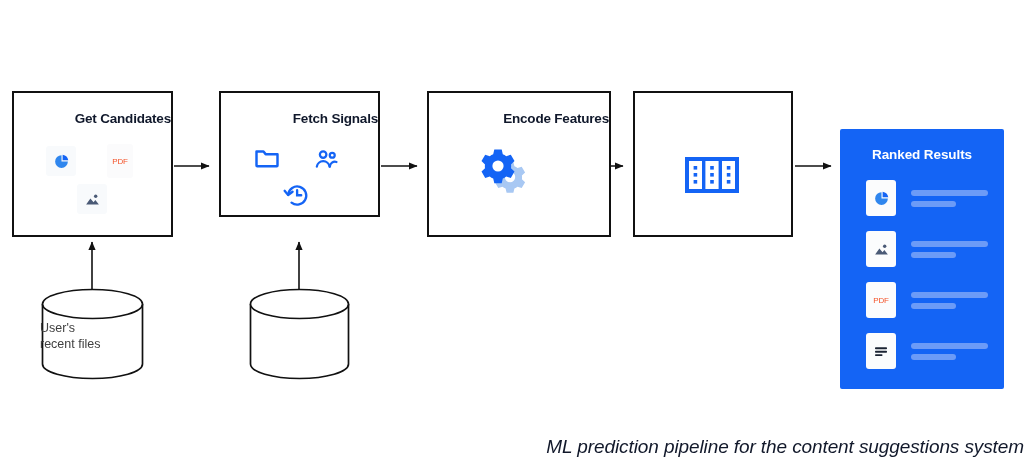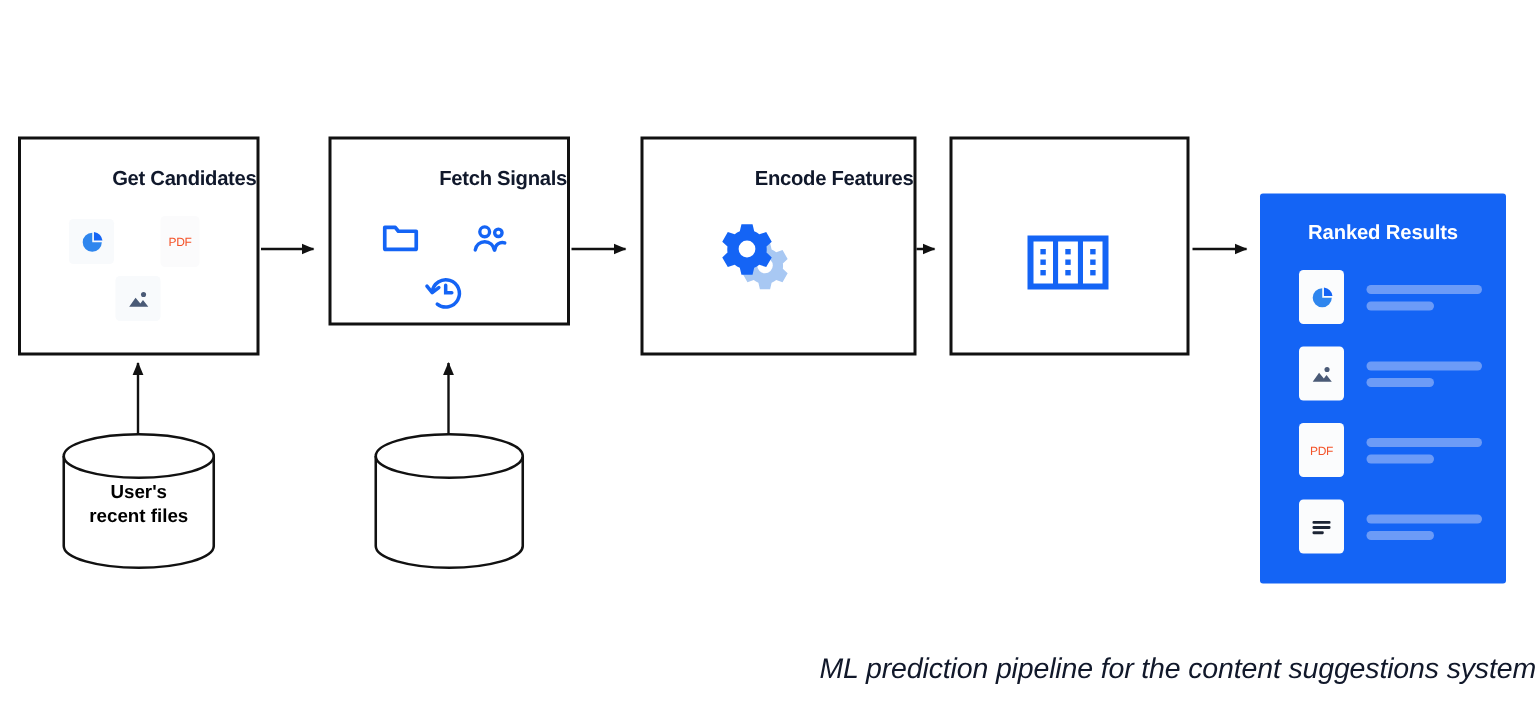--- a/index.html
+++ b/index.html
@@ -69,25 +69,25 @@
   }
 
   
   .cylinder {
     position: absolute;
   }
   .cyl-text {
     position: absolute;
     left: 0;
     right: 0;
-    text-align: center;
+    text-align: left;
     font-size: 12.5px;
-    font-weight: 700;
+    font-weight: 400;
     line-height: 16px;
-    color: #000000;
+    color: #404040;
   }
 
   
   .results-panel {
     position: absolute;
     background: #1464f5;
     border-radius: 2px;
   }
   .results-title {
     position: absolute;

